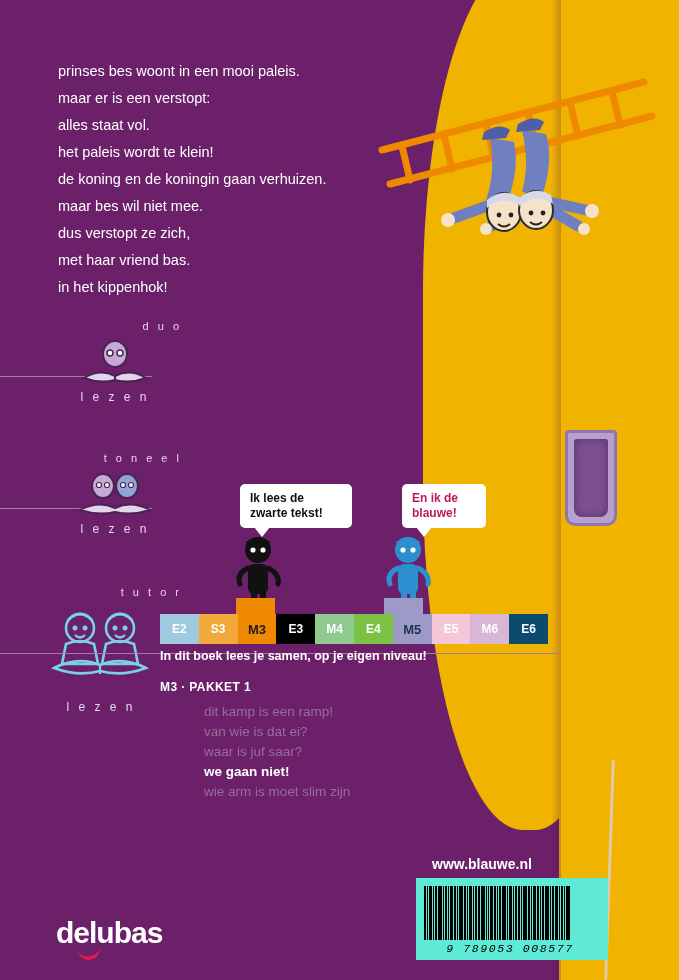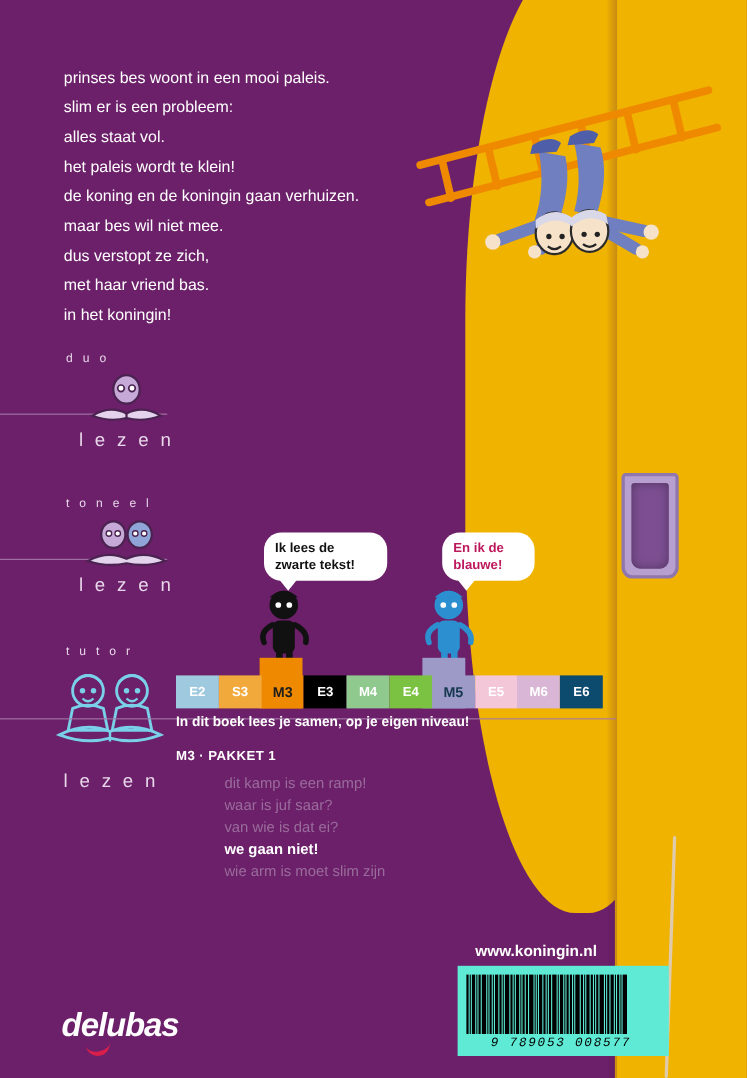--- a/index.html
+++ b/index.html
@@ -52,26 +52,26 @@
   
   .illus{position:absolute;left:372px;top:60px;width:300px;height:190px;}
 
   
   .icon-col{position:absolute;left:0;top:320px;width:170px;}
   .icon-block{position:relative;height:100px;}
   .icon-rule{
     position:absolute;left:0;top:56px;width:152px;height:1px;background:#a678a8;
   }
   .icon-cap{
-    position:absolute;left:60px;top:0;width:110px;text-align:left;
+    position:absolute;left:72px;top:0;width:110px;text-align:right;
     color:#e8d7ea;font-size:11px;letter-spacing:3px;
   }
   .icon-cap-bottom{
     position:absolute;left:60px;width:110px;text-align:center;
-    color:#e8d7ea;font-size:17px;letter-spacing:3px;
+    color:#e8d7ea;font-size:12px;letter-spacing:3px;
   }
 
   
   .levelbar{
     position:absolute;left:160px;top:614px;width:388px;height:30px;
     display:flex;
   }
   .lvl{
     flex:1;display:flex;align-items:center;justify-content:center;
     font-size:12px;font-weight:bold;color:#ffffff;
@@ -89,21 +89,21 @@
 
   
   .packet{position:absolute;left:160px;top:680px;width:300px;}
   .packet-title{color:#ffffff;font-size:12px;font-weight:bold;letter-spacing:.4px;}
   .packet ul{list-style:none;margin:8px 0 0 0;padding:0;}
   .packet li{font-size:13.5px;line-height:20px;color:#9a6c9c;margin-left:44px;}
   .packet li.cur{color:#ffffff;font-weight:bold;}
 
   
   .bubble{
-    position:absolute;background:#ffffff;border-radius:16px;padding:7px 10px;
+    position:absolute;background:#ffffff;border-radius:5px;padding:7px 10px;
     font-size:12px;font-weight:bold;line-height:15px;
   }
   .bubble.black{color:#111;left:240px;top:484px;width:92px;}
   .bubble.blue{color:#be185d;left:402px;top:484px;width:64px;}
   .bubble:after{
     content:"";position:absolute;bottom:-9px;left:14px;
     border-left:8px solid transparent;border-right:8px solid transparent;
     border-top:10px solid #ffffff;
   }
 
@@ -121,21 +121,21 @@
   .bars{display:flex;align-items:flex-end;height:54px;margin:4px 8px 0 8px;}
   .bars i{display:block;background:#000;height:100%;margin-right:1px;}
   .barnum{
     text-align:center;font-family:"Liberation Mono", monospace;
     font-size:11.5px;letter-spacing:1.6px;color:#000;margin-top:2px;
   }
 
   
   .logo{
     position:absolute;left:56px;top:916px;color:#ffffff;
-    font-size:30px;font-weight:bold;letter-spacing:-1px;font-style:italic;
+    font-size:30px;font-weight:bold;letter-spacing:-1px;
   }
   .logo .swoosh{
     position:absolute;left:22px;top:26px;width:22px;height:14px;
     border-bottom:4px solid #d81f4b;border-radius:0 0 14px 14px;
     transform:rotate(-8deg);
   }
   .logo-dot{color:#ffffff;}
 </style>
 </head>
 <body>
@@ -146,28 +146,28 @@
   <div class="curtain-bulge"></div>
   <div class="curtain-shadow"></div>
   <div class="curtain-rope"></div>
 
   <div class="frame">
     <div class="frame-inner"></div>
   </div>
 
   <div class="poem">
     <div>prinses bes woont in een mooi paleis.</div>
-    <div>slim er is een probleem:</div>
+    <div>maar er is een verstopt:</div>
     <div>alles staat vol.</div>
     <div>het paleis wordt te klein!</div>
     <div>de koning en de koningin gaan verhuizen.</div>
     <div>maar bes wil niet mee.</div>
     <div>dus verstopt ze zich,</div>
     <div>met haar vriend bas.</div>
-    <div>in het koningin!</div>
+    <div>in het kippenhok!</div>
   </div>
 
   <div class="illus">
     <svg width="300" height="200" viewBox="0 0 300 200">
 
       <g stroke="#ef8a00" stroke-width="7" stroke-linecap="round" fill="none">
         <line x1="10" y1="90" x2="272" y2="22"></line>
         <line x1="18" y1="124" x2="280" y2="56"></line>
         <line x1="30" y1="86" x2="38" y2="120"></line>
         <line x1="72" y1="75" x2="80" y2="109"></line>
@@ -319,28 +319,28 @@
     <div class="lvl" style="background:#0c4a6e">E6</div>
   </div>
 
   <div class="bar-line"></div>
   <div class="bar-caption">In dit boek lees je samen, op je eigen niveau!</div>
 
   <div class="packet">
     <div class="packet-title">M3 · PAKKET 1</div>
     <ul>
       <li>dit kamp is een ramp!</li>
+      <li>van wie is dat ei?</li>
       <li>waar is juf saar?</li>
-      <li>van wie is dat ei?</li>
       <li class="cur">we gaan niet!</li>
       <li>wie arm is moet slim zijn</li>
     </ul>
   </div>
 
-  <div class="weburl">www.koningin.nl</div>
+  <div class="weburl">www.blauwe.nl</div>
 
   <div class="barcode">
     <div class="bars">
       <i style="width:2px"></i>
         <i style="width:1px"></i>
         <i style="width:3px"></i>
         <i style="width:1px"></i>
       <i style="width:2px"></i>
         <i style="width:4px"></i>
         <i style="width:1px"></i>

